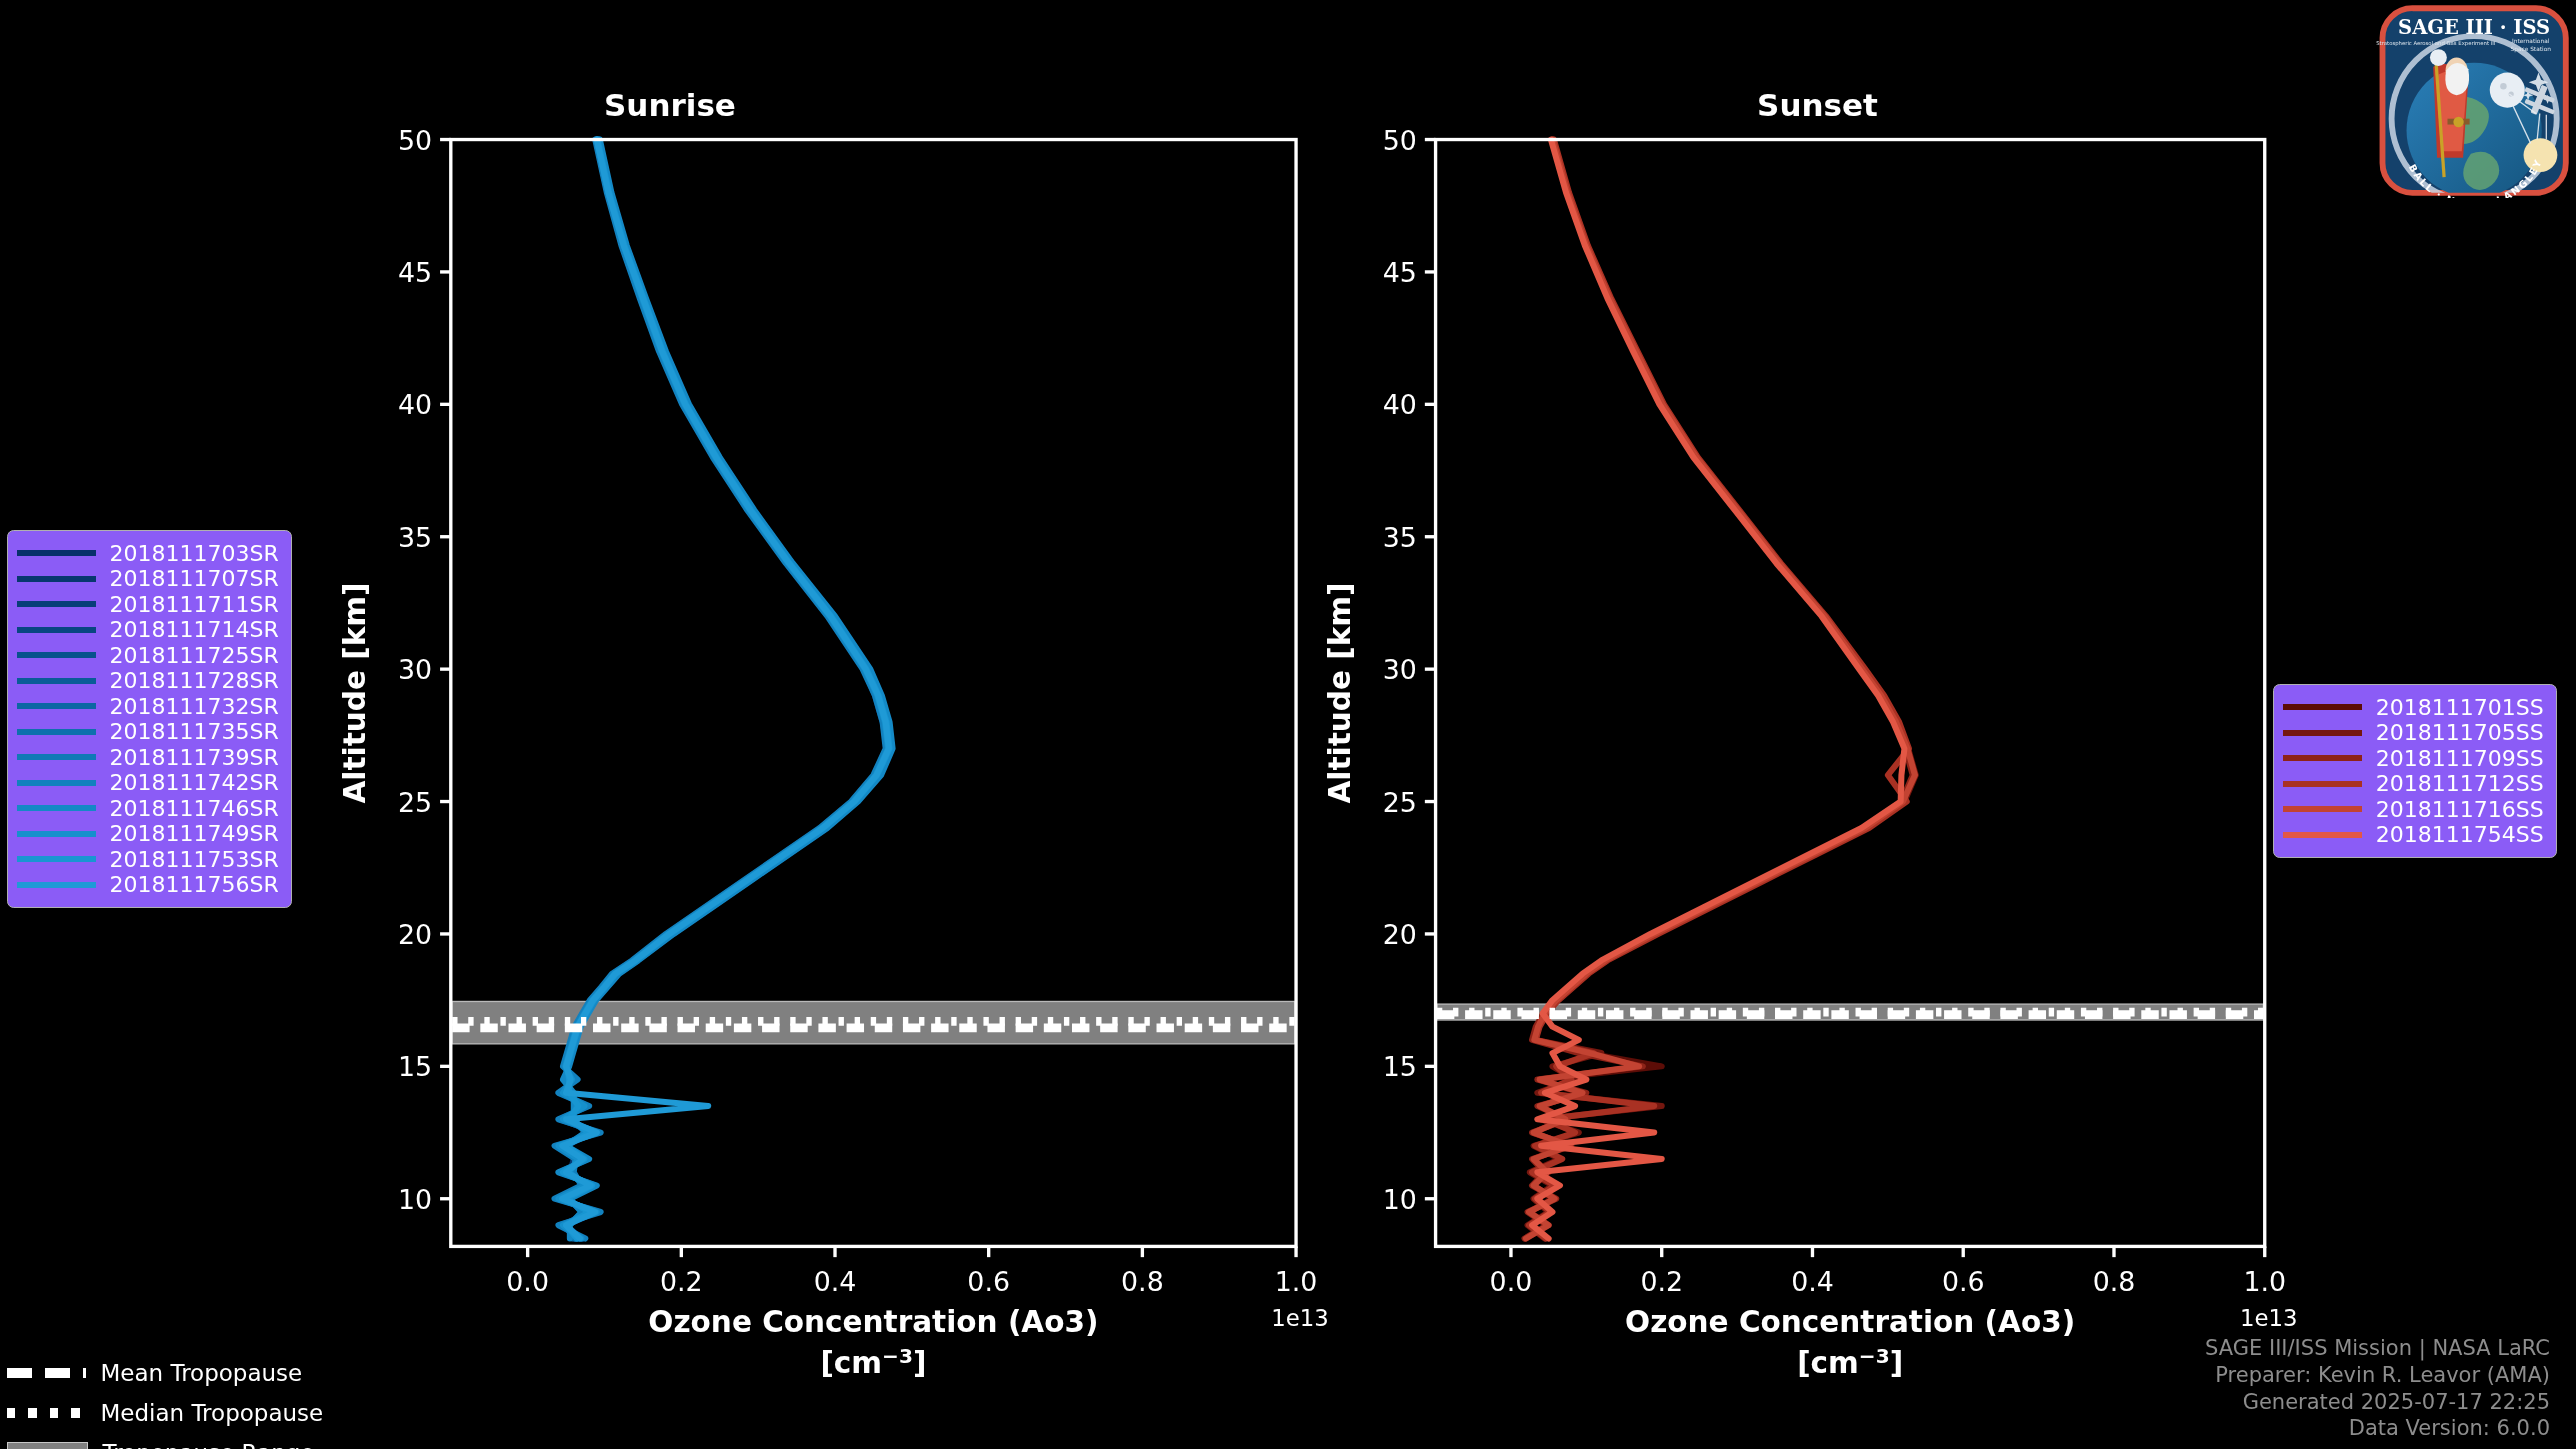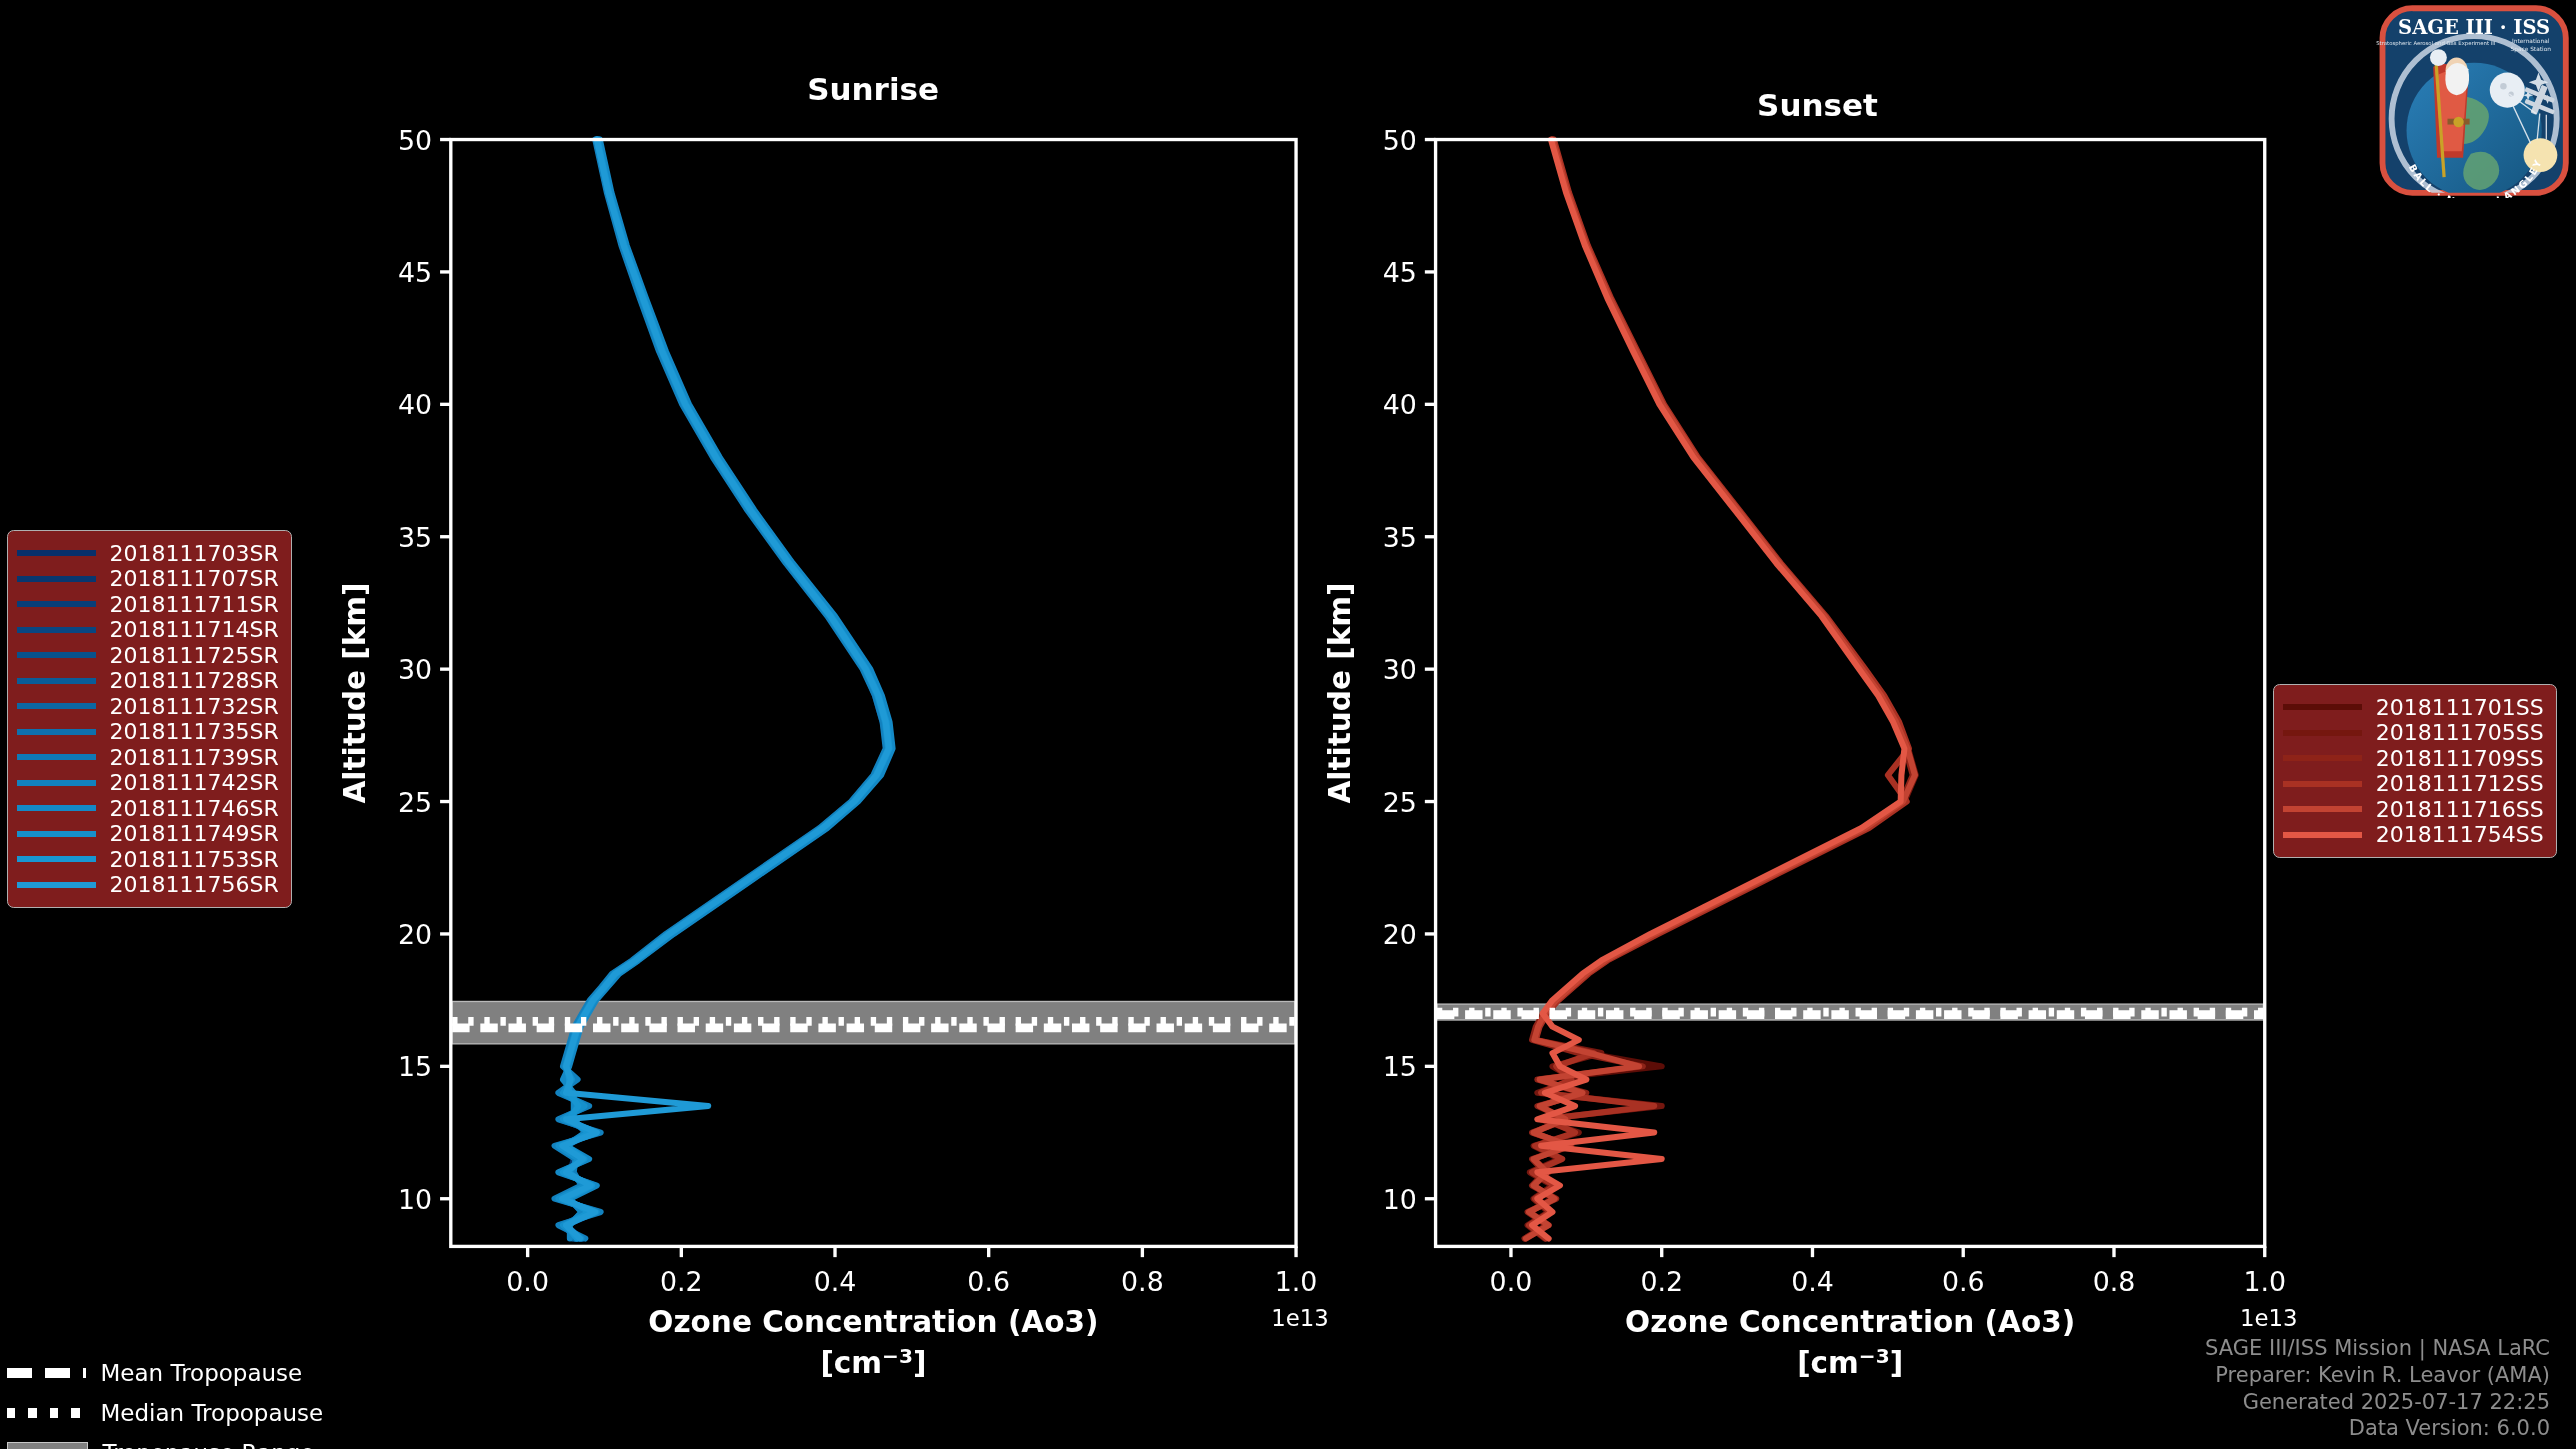--- a/index.html
+++ b/index.html
@@ -3,27 +3,27 @@
 <meta charset="utf-8">
 <style>
   html,body{margin:0;padding:0;background:#000;}
   body{width:2576px;height:1449px;position:relative;overflow:hidden;
        font-family:"DejaVu Sans","Liberation Sans",sans-serif;color:#fff;}
   .abs{position:absolute;}
   #title{left:0;right:0;top:9.4px;text-align:center;font-size:39px;font-weight:bold;line-height:1.18;
          letter-spacing:0.3px;}
   .subtitle{font-size:34px;font-weight:bold;}
   .paneltitle{position:absolute;font-size:31px;font-weight:bold;}
-  #sunriseTitle{left:604px;top:71px;width:335px;text-align:right;}
+  #sunriseTitle{left:604px;top:87px;width:335px;text-align:left;}
   #sunsetTitle{left:1650px;top:87px;width:335px;text-align:center;}
   svg{display:block;}
   .axlabel{font-size:44px;font-weight:bold;fill:#fff;}
   .ticklabel{font-size:40px;fill:#fff;}
   .expo{font-size:34px;fill:#fff;}
-  .legendbox{position:absolute;border:1.3px solid #b0b0b0;border-radius:6.7px;background:#7f1d1d;
+  .legendbox{position:absolute;border:1.3px solid #b0b0b0;border-radius:6.7px;background:#8b5cf6;
              padding:9.4px 12px 9.4px 9.4px;}
   .legrow{display:flex;align-items:center;height:25.5px;}
   .swatch{width:79px;height:6px;margin-right:13.4px;flex:0 0 auto;}
   .legtext{font-size:22px;color:#fff;white-space:nowrap;}
   #tropLegend{position:absolute;left:6.7px;top:1325px;margin-top:28px;}
   #tropLegend .legrow{height:40px;}
   #tropLegend .legtext{font-size:23px;}
   .tswatch{width:79px;height:9.4px;margin-right:14.8px;flex:0 0 auto;}
   #credits{position:absolute;right:26px;bottom:6.7px;text-align:right;color:#8d8d8d;
            font-size:21px;line-height:1.28;}

